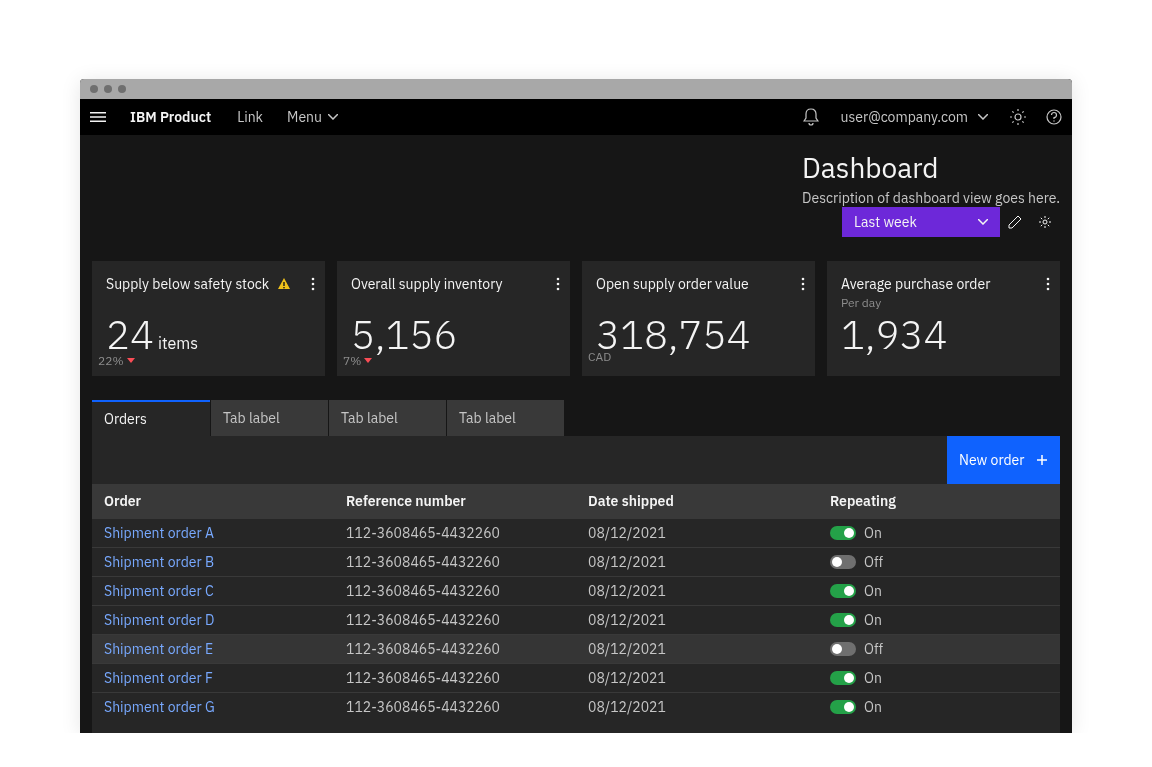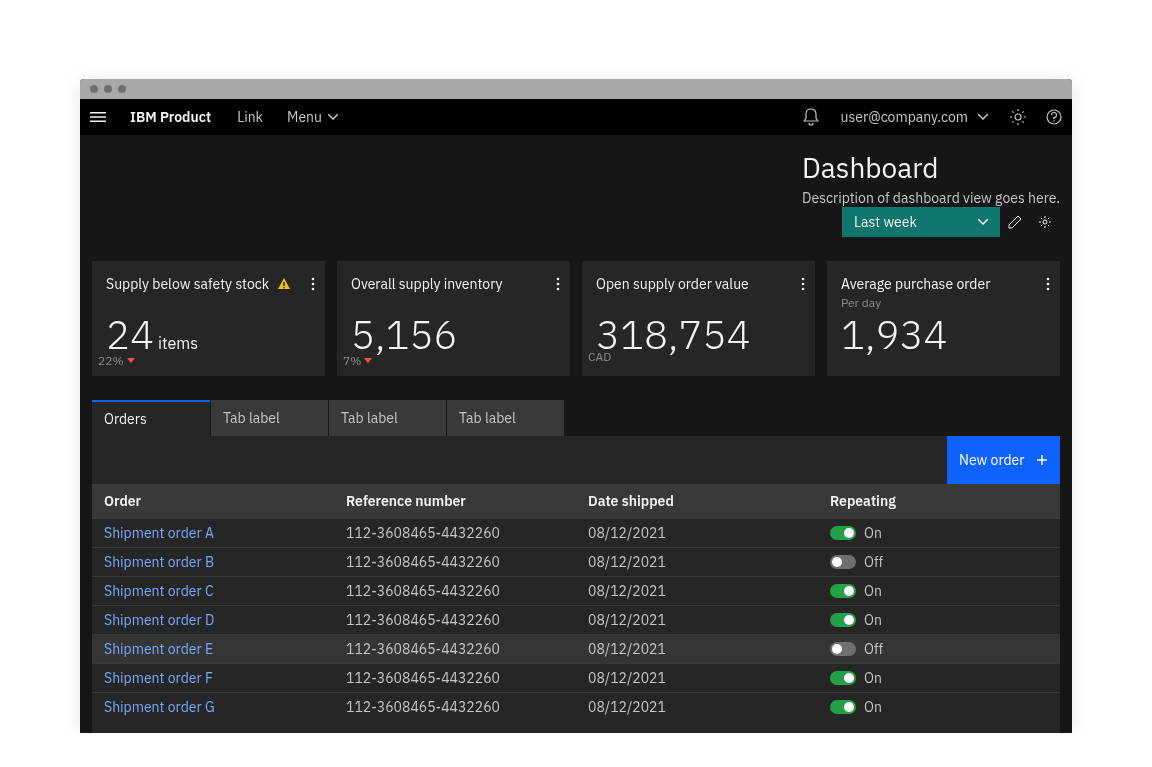--- a/index.html
+++ b/index.html
@@ -15,21 +15,21 @@
   .nav-menu { display:flex; align-items:center; gap:6px; padding:0 12px; color:#c6c6c6; cursor:pointer; }
   .spacer { flex:1; }
   .hdr-icon { width:36px; display:flex; align-items:center; justify-content:center; cursor:pointer; }
   .user { padding:0 12px; display:flex; align-items:center; gap:10px; cursor:pointer; color:#c6c6c6; }
   .content { padding: 16px 12px 0; }
   .breadcrumb { font-size:12px; color:#78a9ff; display:flex; align-items:center; gap:6px; padding-bottom:4px; }
   .breadcrumb .sep { color:#6f6f6f; }
   .page-row { display:flex; align-items:flex-end; justify-content:space-between; padding-top:0; margin-bottom:24px;flex-direction:column; }
   .page-title { font-size:28px; font-weight:400; color:#f4f4f4; line-height:1.2; }
   .page-desc { font-size:14px; color:#c6c6c6; margin-top:4px; }
-  .dropdown { background:#0f766e; color:#f4f4f4; font-size:14px; height:30px; width:158px; display:flex; align-items:center; justify-content:space-between; padding:0 12px; cursor:pointer; }
+  .dropdown { background:#6d28d9; color:#f4f4f4; font-size:14px; height:30px; width:158px; display:flex; align-items:center; justify-content:space-between; padding:0 12px; cursor:pointer; }
   .actions { display:flex; align-items:center; gap:0; }
   .icon-btn { width:30px; height:30px; display:flex; align-items:center; justify-content:center; cursor:pointer; }
   .cards { display:flex; gap:12px; margin-bottom:24px; }
   .card { background:#262626; flex:1; padding:14px; height:115px; position:relative; }
   .card-title { font-size:14px; color:#f4f4f4; }
   .card-sub { font-size:12px; color:#8d8d8d; margin-top:2px; }
   .card-big { font-size:40px; font-weight:300; color:#f4f4f4; position:absolute; bottom:22px; left:14px; line-height:1; }
   .card-big .small { font-size:16px; font-weight:400; margin-left:4px; }
   .card-foot { position:absolute; bottom:8px; left:6px; font-size:12px; color:#8d8d8d; display:flex; align-items:center; gap:3px;}
   .card-foot2 { bottom:12px; }

